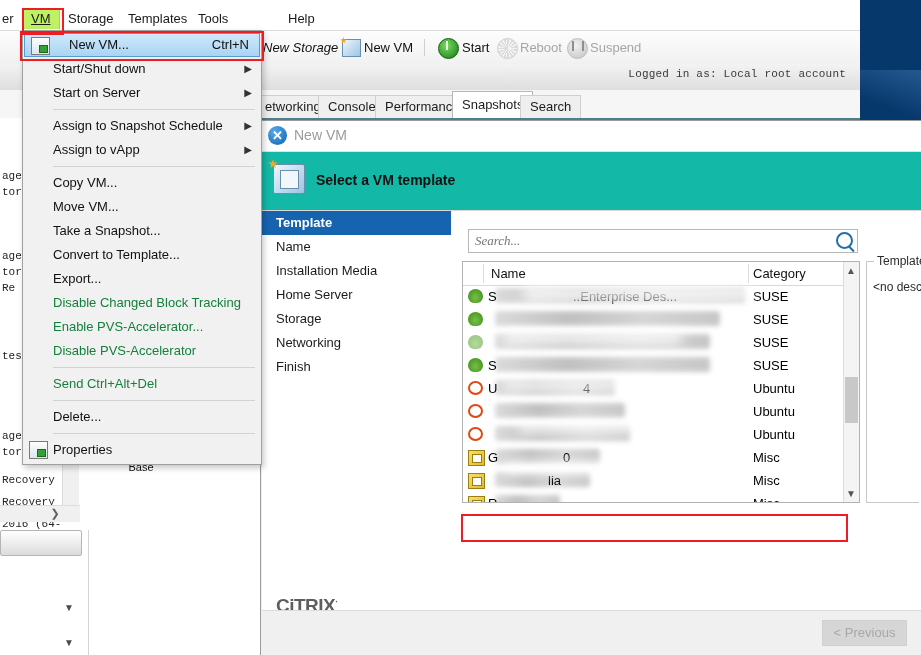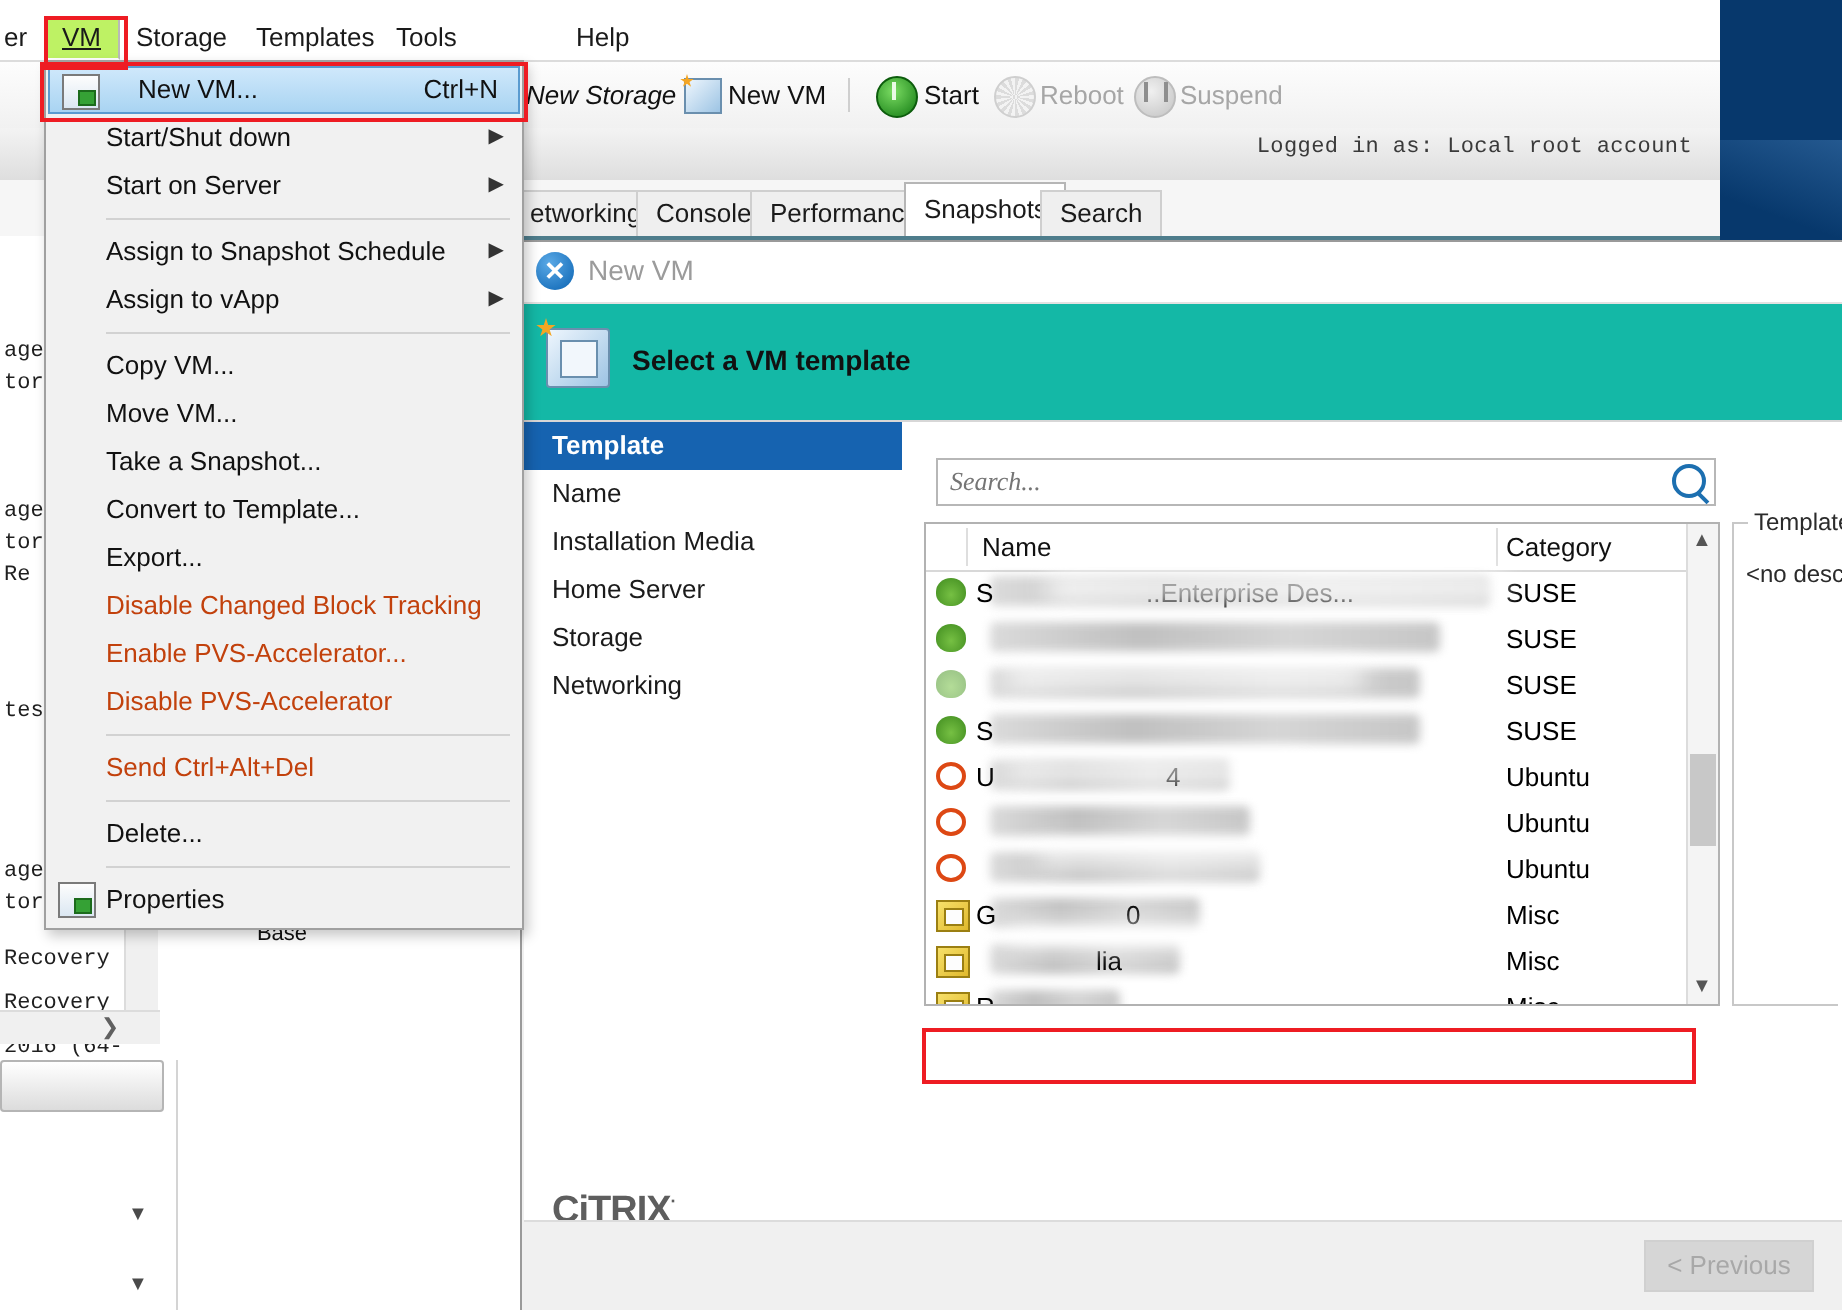--- a/index.html
+++ b/index.html
@@ -105,21 +105,21 @@
     position:absolute;left:22px;top:30px;width:238px;
     background:#f1f1f1;border:1px solid #a0a0a0;z-index:50;
     box-shadow:2px 3px 6px rgba(0,0,0,.22);
     padding:2px 0;
   }
   #vm-menu-gutter{position:absolute;left:0;top:0;width:26px;height:100%;background:#f1f1f1;}
   .mi{
     position:relative;height:24px;line-height:24px;padding-left:30px;padding-right:10px;
     font-size:13px;color:#111;white-space:nowrap;
   }
-  .mi.disabled{color:#c2410c;}
+  .mi.disabled{color:#15803d;}
   .mi.highlight{
     background:linear-gradient(#cfe8fb,#a9d4f2);border:1px solid #5a9bd0;
     margin:0 1px;height:22px;line-height:22px;padding-left:44px;
   }
   .mi .accel{position:absolute;right:10px;top:0;font-size:13px;}
   .mi .submark{position:absolute;right:9px;top:0;font-size:10px;color:#333;}
   .mi-sep{height:1px;background:#d2d2d2;margin:4px 6px 4px 30px;}
   .mi-icon{
     position:absolute;left:6px;top:3px;width:17px;height:16px;
     border:1px solid #7a7a7a;background:linear-gradient(#fdfdfd,#dbe7f2);
@@ -371,20 +371,21 @@
     <div id="wizard-header-title">Select a VM template</div>
   </div>
 
   <div id="wizard-nav">
     <div class="nav-item selected">Template</div>
       <div class="nav-item">Name</div>
       <div class="nav-item">Installation Media</div>
       <div class="nav-item">Home Server</div>
       <div class="nav-item">Storage</div>
       <div class="nav-item">Networking</div>
+      <div class="nav-item">Finish</div>
       <div id="citrix-logo">
       <span>CiTRIX</span><sup>·</sup>
     </div>
   </div>
 
   <div id="wizard-content">
 
     <div id="search-row">
       <input id="search-input" type="text" placeholder="Search..." style="">
       <div id="search-icon"></div>

